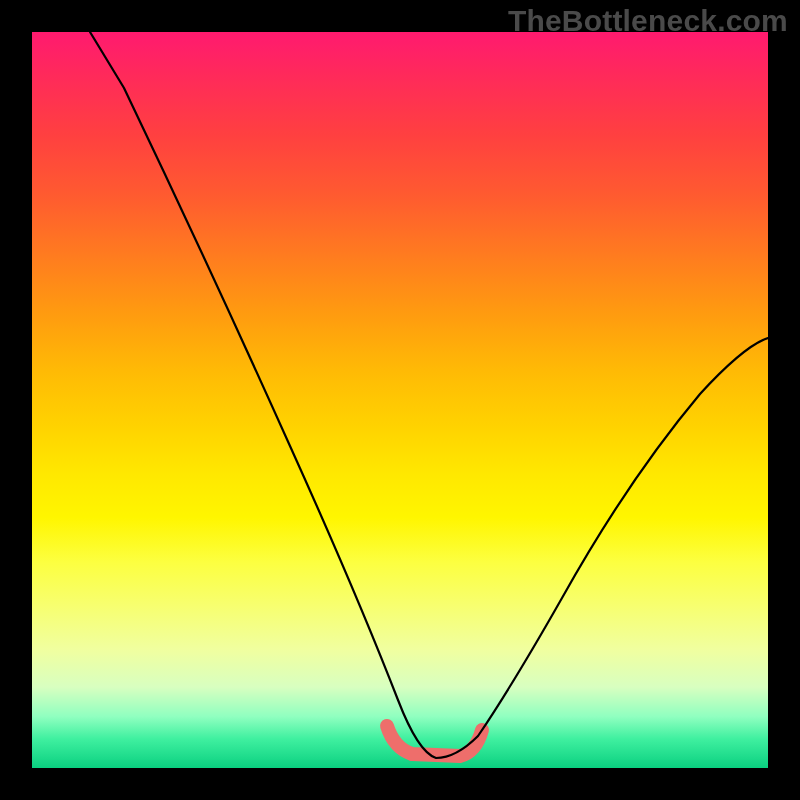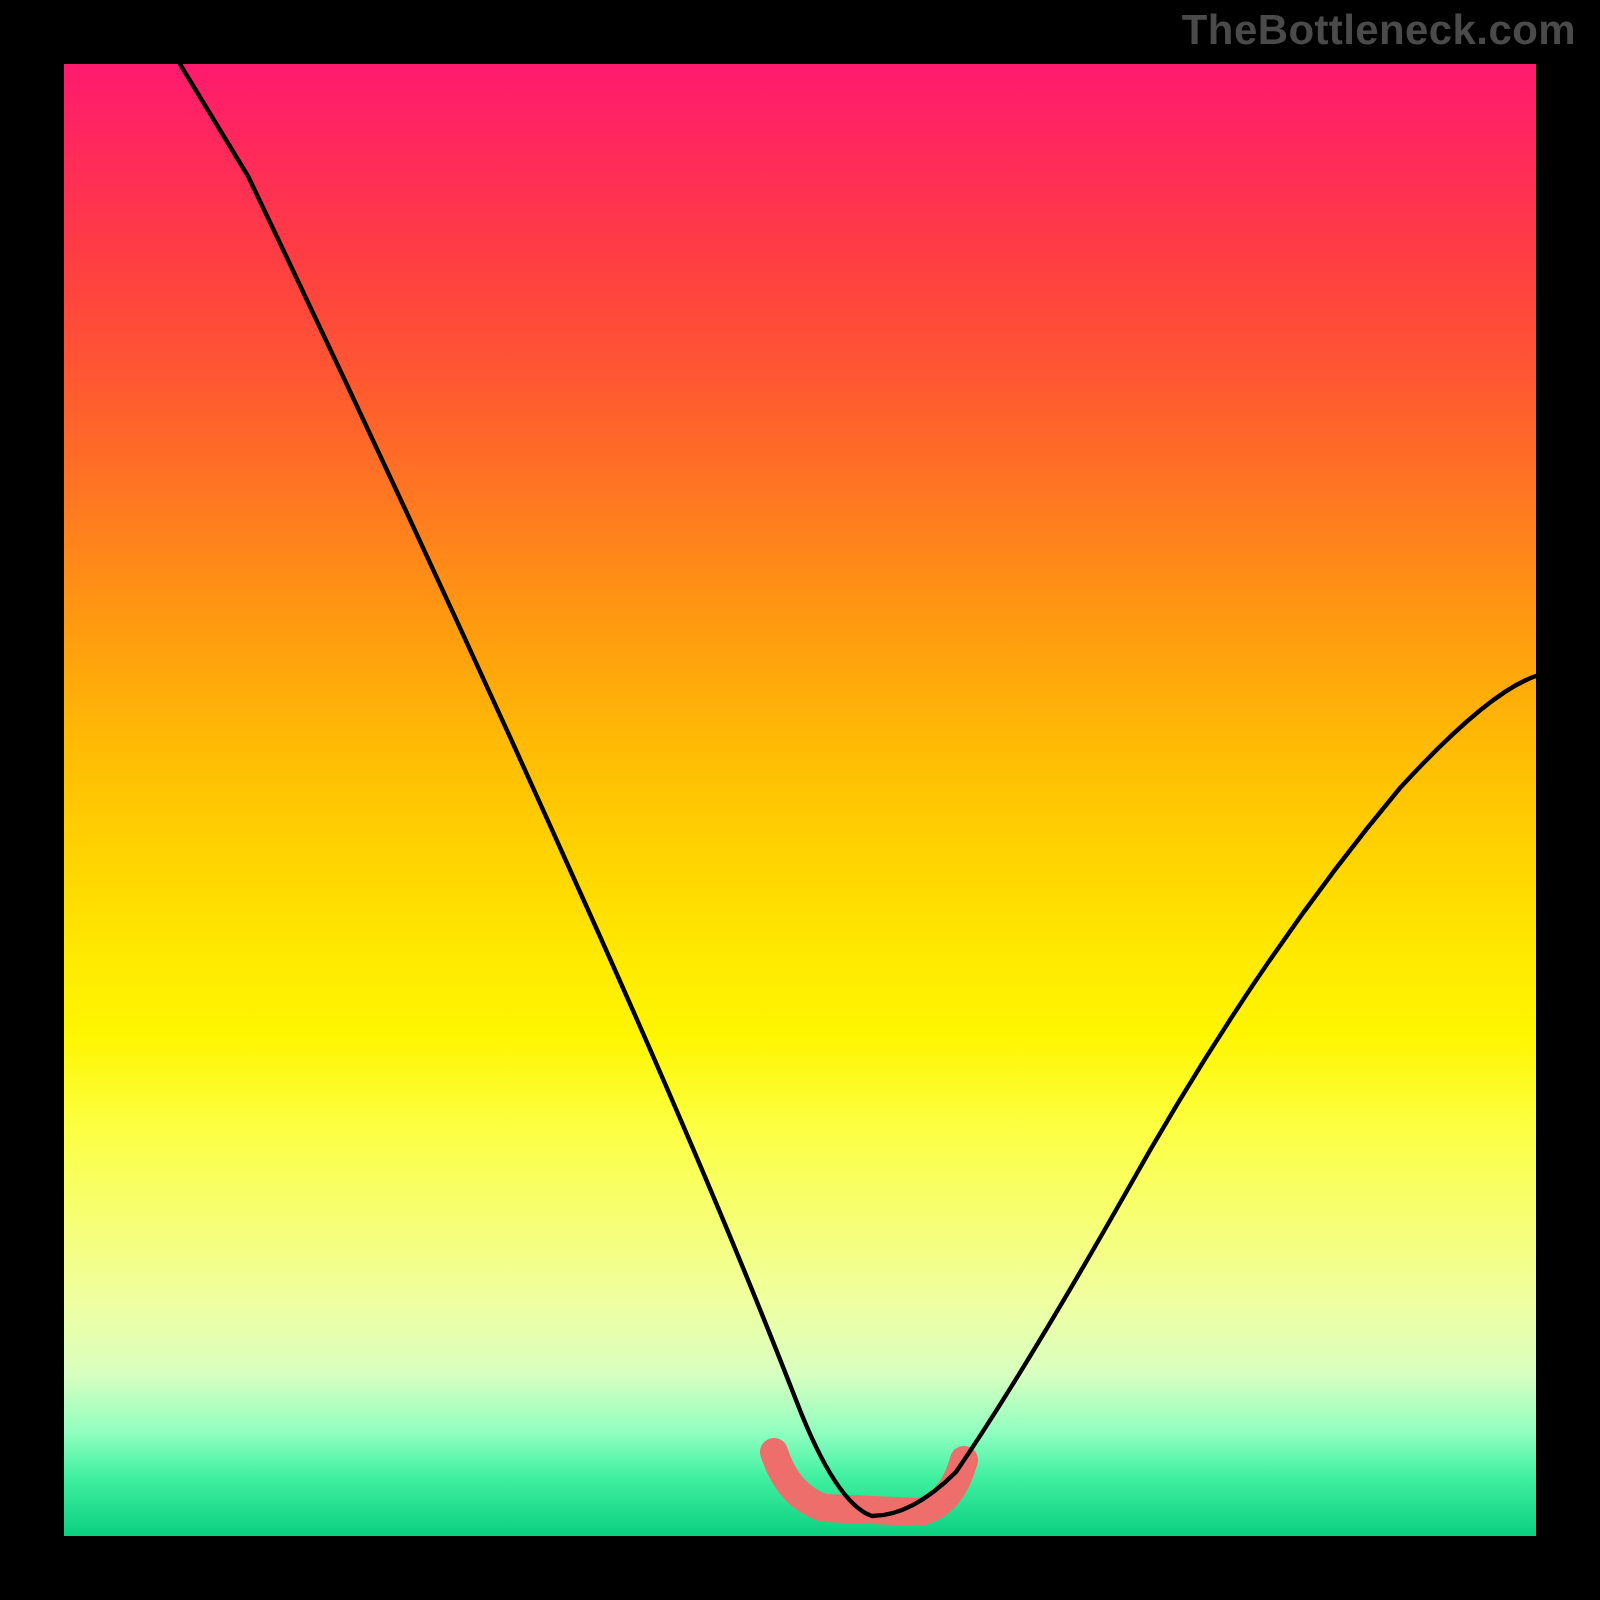--- a/index.html
+++ b/index.html
@@ -15,21 +15,21 @@
     position: relative;
     width: 800px;
     height: 800px;
     background: #000;
   }
   .watermark {
     position: absolute;
     top: 4px;
     right: 12px;
     color: #4a4a4a;
-    font-size: 21px;
+    font-size: 30px;
     font-weight: 600;
     letter-spacing: 0.2px;
   }
   .plot-area {
     position: absolute;
     left: 32px;
     top: 32px;
     width: 736px;
     height: 736px;
     

